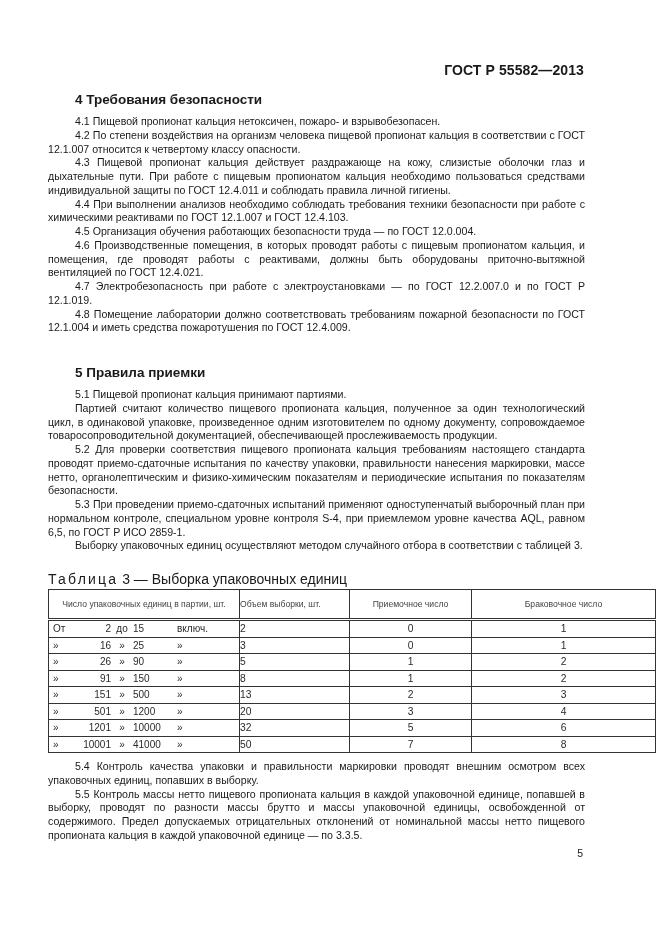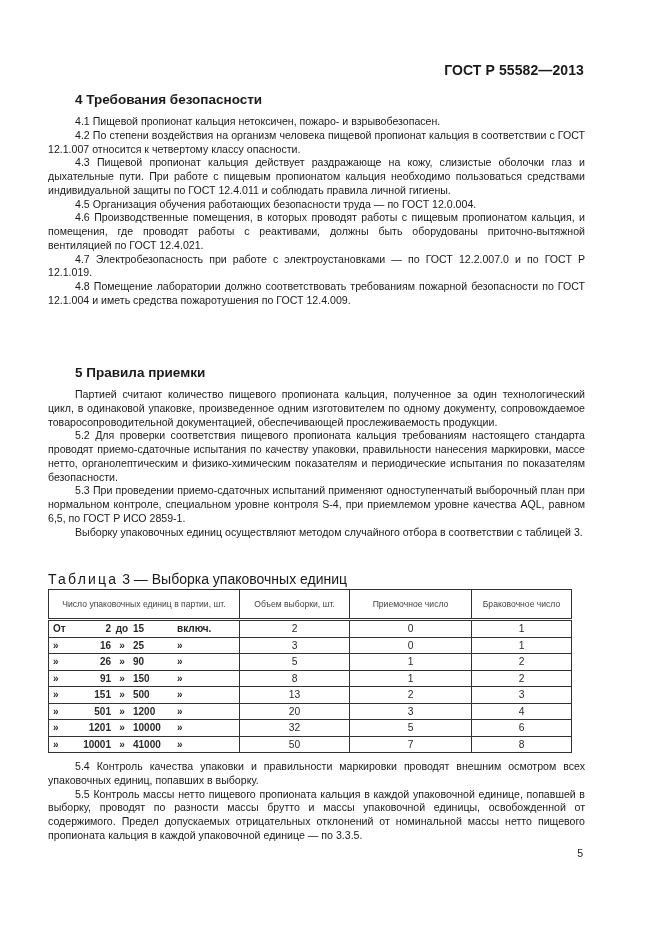--- a/index.html
+++ b/index.html
@@ -6,56 +6,58 @@
   body { width: 661px; height: 935px; position: relative; overflow: hidden;
          font-family: "Liberation Sans", sans-serif; color: #1a1a1a; }
   .page { position: absolute; left: 0; top: 0; width: 661px; height: 935px; }
   .hdr { position: absolute; right: 77px; top: 62px; font-weight: bold; font-size: 14px; letter-spacing: 0.1px; }
   .h2 { position: absolute; left: 75px; font-weight: bold; font-size: 13.5px; }
   .body { position: absolute; left: 48px; width: 537px; font-size: 10.6px; line-height: 13.75px; }
   .p { margin: 0; text-align: justify; text-align-last: left; }
   .ind { text-indent: 27px; }
   .cap { position: absolute; left: 48px; top: 571px; font-size: 14px; }
   .cap .sp { letter-spacing: 2.2px; }
-  table.t { position: absolute; left: 48px; top: 589px; width: 524px; border-collapse: collapse; font-size: 10.3px; color: #2a2a2a; }
+  table.t { position: absolute; left: 48px; top: 589px; width: 608px; border-collapse: collapse; font-size: 10.3px; color: #2a2a2a; }
   table.t td, table.t th { border: 1px solid #333; padding: 0; height: 15.5px; }
   table.t th { font-weight: normal; font-size: 8.6px; height: 28px; color: #444; }
   table.t thead tr th { border-bottom: 3px double #333; }
   .c1 { width: 190px; text-align: left; }
-  .c2 { width: 109px; text-align: center; }
+  .c2 { width: 109px; text-align: left; }
   .c3 { width: 121px; text-align: center; }
   .c4 { text-align: center; }
-  .rng { display: flex; align-items: flex-end; padding-left: 4px; font-size: 10px; font-weight: bold; }
+  .rng { display: flex; align-items: flex-end; padding-left: 4px; font-size: 10px; }
   .rng span { display: inline-block; }
   .r-a { width: 22px; } .r-b { width: 36px; text-align: right; } .r-c { width: 22px; text-align: center; }
   .r-d { width: 44px; } .r-e { width: 40px; }
   .pgn { position: absolute; right: 78px; top: 847px; font-size: 10.5px; }
 </style>
 </head>
 <body>
 
 <div class="page">
 
   <div class="hdr">ГОСТ Р 55582—2013</div>
 
   <div class="h2" style="top:92px">4 Требования безопасности</div>
 
   <div class="body" style="top:115px">
     <p class="p ind">4.1 Пищевой пропионат кальция нетоксичен, пожаро- и взрывобезопасен.</p>
     <p class="p ind">4.2 По степени воздействия на организм человека пищевой пропионат кальция в соответствии с ГОСТ 12.1.007 относится к четвертому классу опасности.</p>
     <p class="p ind">4.3 Пищевой пропионат кальция действует раздражающе на кожу, слизистые оболочки глаз и дыхательные пути. При работе с пищевым пропионатом кальция необходимо пользоваться средствами индивидуальной защиты по ГОСТ 12.4.011 и соблюдать правила личной гигиены.</p>
+    <p class="p ind">4.4 При выполнении анализов необходимо соблюдать требования техники безопасности при работе с химическими реактивами по ГОСТ 12.1.007 и ГОСТ 12.4.103.</p>
     <p class="p ind">4.5 Организация обучения работающих безопасности труда — по ГОСТ 12.0.004.</p>
     <p class="p ind">4.6 Производственные помещения, в которых проводят работы с пищевым пропионатом кальция, и помещения, где проводят работы с реактивами, должны быть оборудованы приточно-вытяжной вентиляцией по ГОСТ 12.4.021.</p>
     <p class="p ind">4.7 Электробезопасность при работе с электроустановками — по ГОСТ 12.2.007.0 и по ГОСТ Р 12.1.019.</p>
     <p class="p ind">4.8 Помещение лаборатории должно соответствовать требованиям пожарной безопасности по ГОСТ 12.1.004 и иметь средства пожаротушения по ГОСТ 12.4.009.</p>
   </div>
 
   <div class="h2" style="top:365px">5 Правила приемки</div>
 
   <div class="body" style="top:388px">
+    <p class="p ind">5.1 Пищевой пропионат кальция принимают партиями.</p>
     <p class="p ind">Партией считают количество пищевого пропионата кальция, полученное за один технологический цикл, в одинаковой упаковке, произведенное одним изготовителем по одному документу, сопровождаемое товаросопроводительной документацией, обеспечивающей прослеживаемость продукции.</p>
     <p class="p ind">5.2 Для проверки соответствия пищевого пропионата кальция требованиям настоящего стандарта проводят приемо-сдаточные испытания по качеству упаковки, правильности нанесения маркировки, массе нетто, органолептическим и физико-химическим показателям и периодические испытания по показателям безопасности.</p>
     <p class="p ind">5.3 При проведении приемо-сдаточных испытаний применяют одноступенчатый выборочный план при нормальном контроле, специальном уровне контроля S-4, при приемлемом уровне качества AQL, равном 6,5, по ГОСТ Р ИСО 2859-1.</p>
     <p class="p ind">Выборку упаковочных единиц осуществляют методом случайного отбора в соответствии с таблицей 3.</p>
   </div>
 
   <div class="cap"><span class="sp">Таблица</span><span> 3 — Выборка упаковочных единиц</span></div>
 
   <table class="t">
     <thead>

